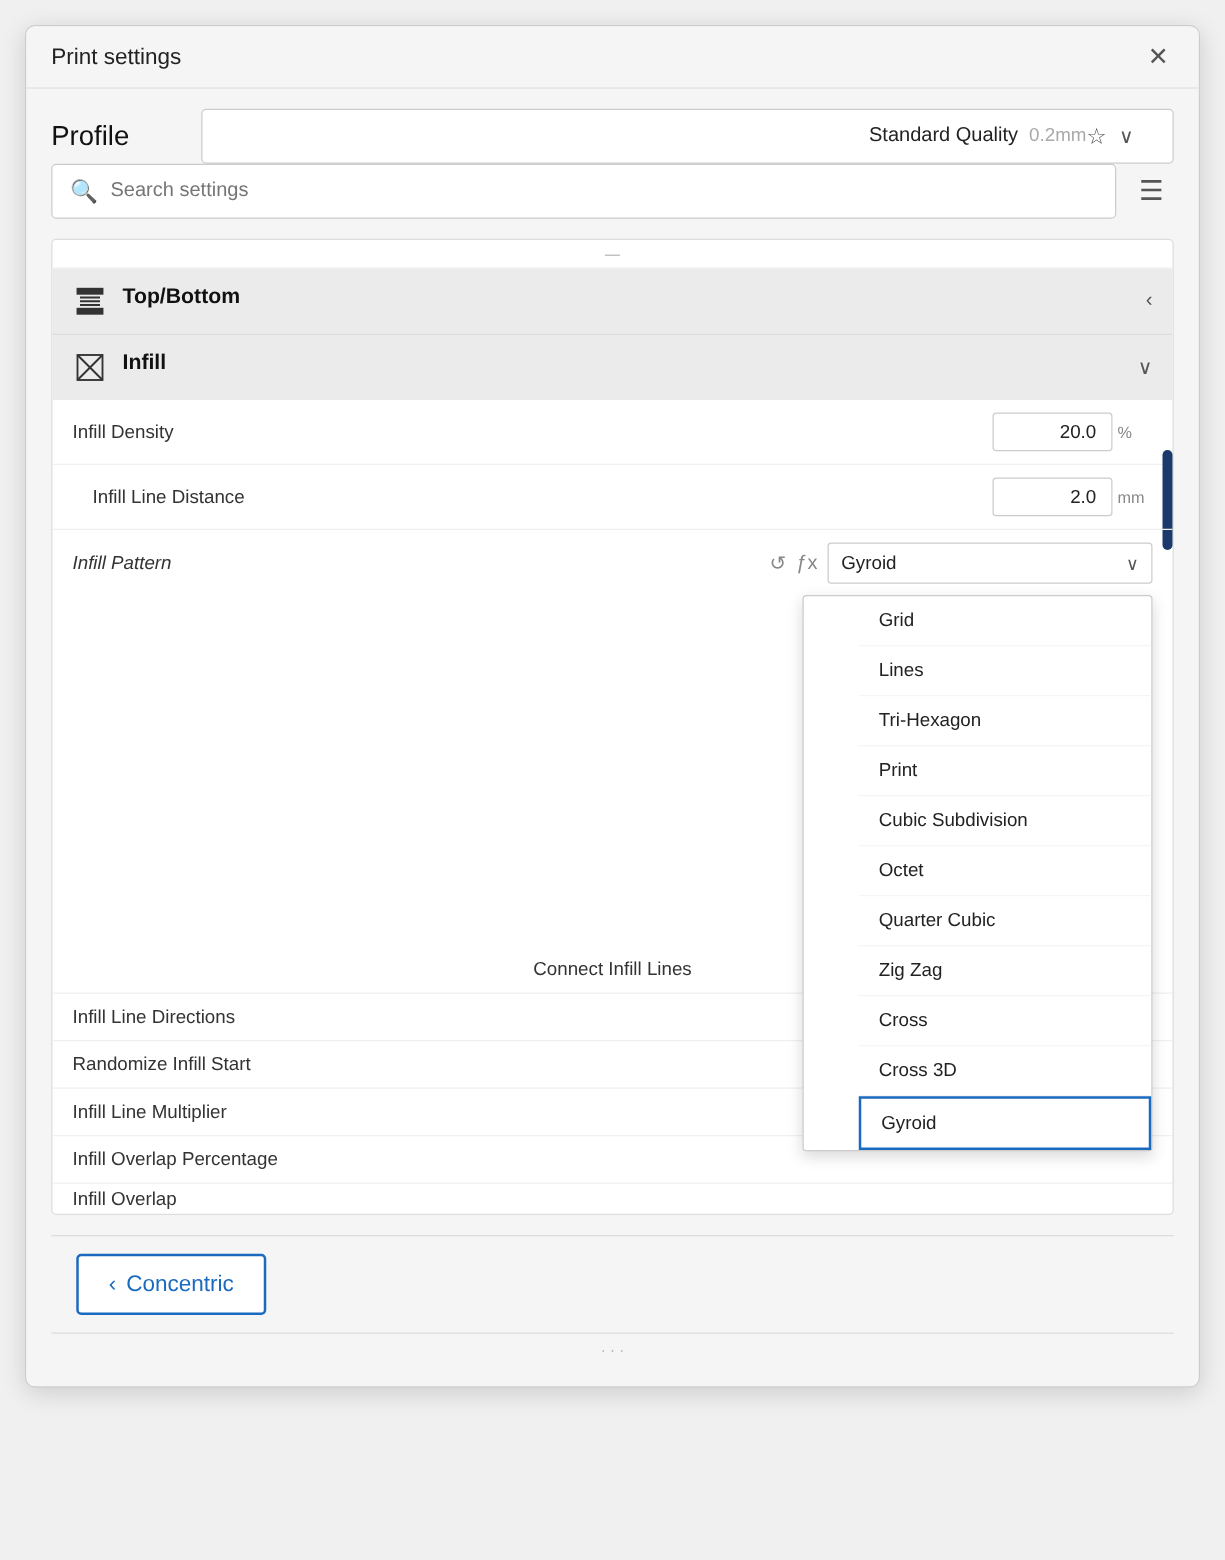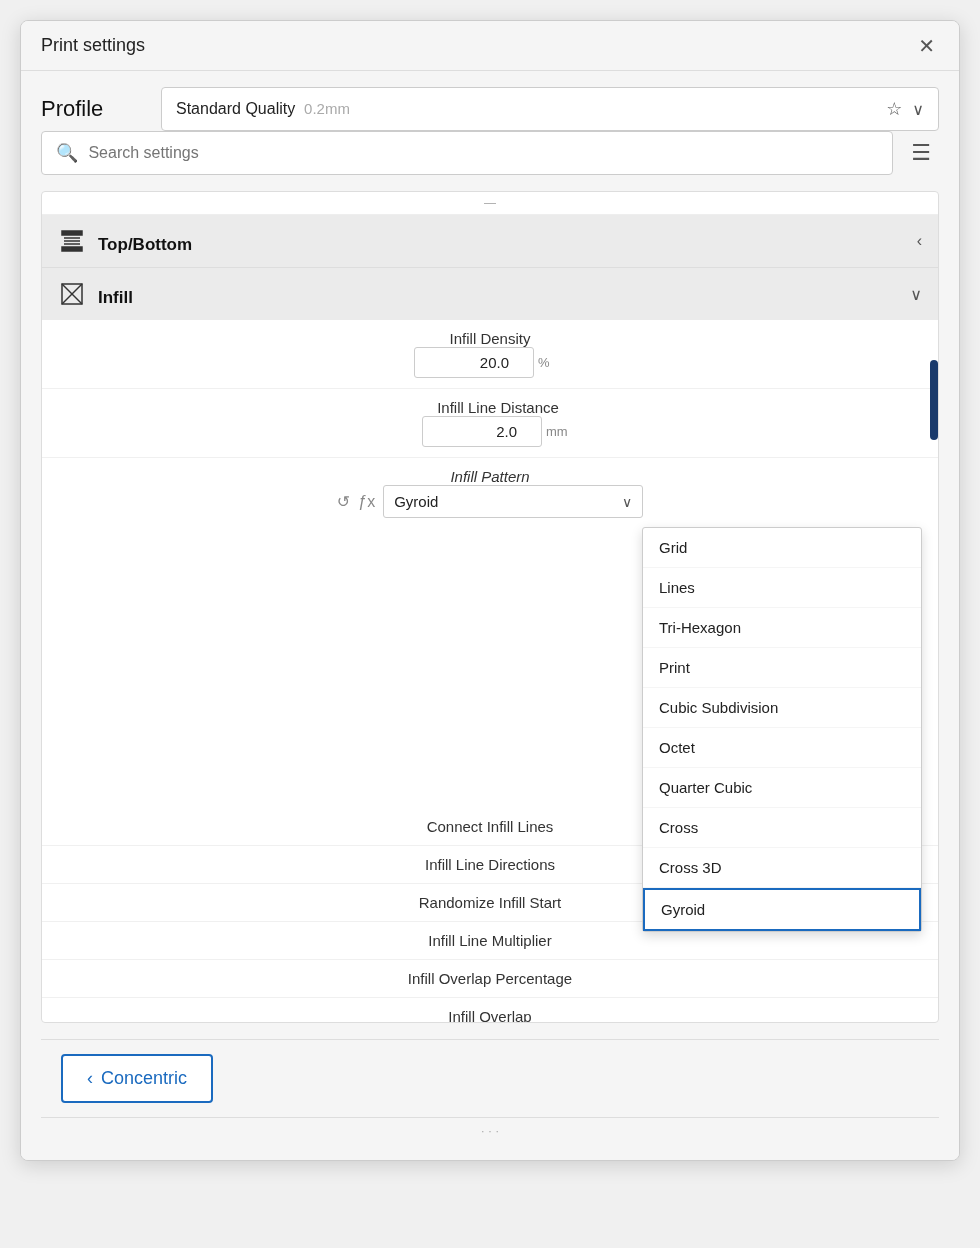--- a/index.html
+++ b/index.html
@@ -55,25 +55,25 @@
     .profile-label {
       font-size: 22px;
       font-weight: 500;
       color: #111;
       min-width: 100px;
     }
     .profile-dropdown {
       flex: 1;
       display: flex;
       align-items: center;
-      justify-content: space-between;
+      justify-content: flex-end;
       background: white;
       border: 1px solid #ccc;
       border-radius: 4px;
-      padding: 10px 14px;
+      padding: 10px 31px;
       cursor: pointer;
     }
     .profile-dropdown-text {
       font-size: 16px;
       color: #222;
     }
     .profile-dropdown-text span.dim {
       color: #aaa;
       font-size: 15px;
     }
@@ -133,21 +133,21 @@
       display: flex;
       align-items: center;
       justify-content: space-between;
       padding: 12px 16px;
       background: #ebebeb;
       border-bottom: 1px solid #ddd;
       cursor: pointer;
     }
     .section-header-left {
       display: flex;
-      align-items: flex-end;
+      align-items: flex-start;
       gap: 12px;
     }
     .section-icon {
       width: 28px;
       height: 28px;
       display: flex;
       align-items: center;
       justify-content: center;
       font-size: 20px;
     }
@@ -157,41 +157,40 @@
       color: #111;
     }
     .section-chevron { font-size: 16px; color: #555; }
     .setting-row {
       display: flex;
       align-items: center;
       justify-content: space-between;
       padding: 10px 16px;
       border-bottom: 1px solid #f0f0f0;
       position: relative;
-      flex-direction: column;
     }
     .setting-label {
       font-size: 15px;
       color: #333;
     }
     .setting-label.italic {
       font-style: italic;
       font-weight: 500;
     }
     .setting-input-group {
       display: flex;
       align-items: center;
       gap: 4px;
     }
     .setting-input {
       border: 1px solid #ccc;
       border-radius: 3px;
-      padding: 6px 24px;
+      padding: 6px 12px;
       font-size: 15px;
-      width: 120px;
+      width: 96px;
       text-align: right;
       color: #222;
       background: white;
     }
     .setting-unit {
       font-size: 13px;
       color: #888;
       min-width: 28px;
     }
     .dropdown-container {
@@ -231,20 +230,21 @@
       box-shadow: 0 4px 12px rgba(0,0,0,0.15);
       z-index: 100;
       margin-top: -1px;
     }
     .dropdown-item {
       padding: 11px 16px;
       font-size: 15px;
       color: #222;
       cursor: pointer;
       border-bottom: 1px solid #f5f5f5;
+      margin-left: 44px;
     }
     .dropdown-item:last-child {
       border-bottom: none;
       border: 2px solid #1a6abf;
       background: white;
     }
     .scrollbar-thumb {
       position: absolute;
       right: 0;
       top: 40px;
@@ -379,20 +379,21 @@
         </div>
 
         <div class="dropdown-list">
           <div class="dropdown-item">Grid</div>
           <div class="dropdown-item">Lines</div>
           <div class="dropdown-item">Tri-Hexagon</div>
           <div class="dropdown-item">Print</div>
           <div class="dropdown-item">Cubic Subdivision</div>
           <div class="dropdown-item">Octet</div>
           <div class="dropdown-item">Quarter Cubic</div>
+          <div class="dropdown-item">Zig Zag</div>
           <div class="dropdown-item">Cross</div>
           <div class="dropdown-item">Cross 3D</div>
           <div class="dropdown-item" style="border:2px solid #1a6abf;">Gyroid</div>
         </div>
       </div>
 
       <div class="setting-row" style="margin-top:280px;justify-content:center;">
         <span class="setting-label">Connect Infill Lines</span>
       </div>
 

